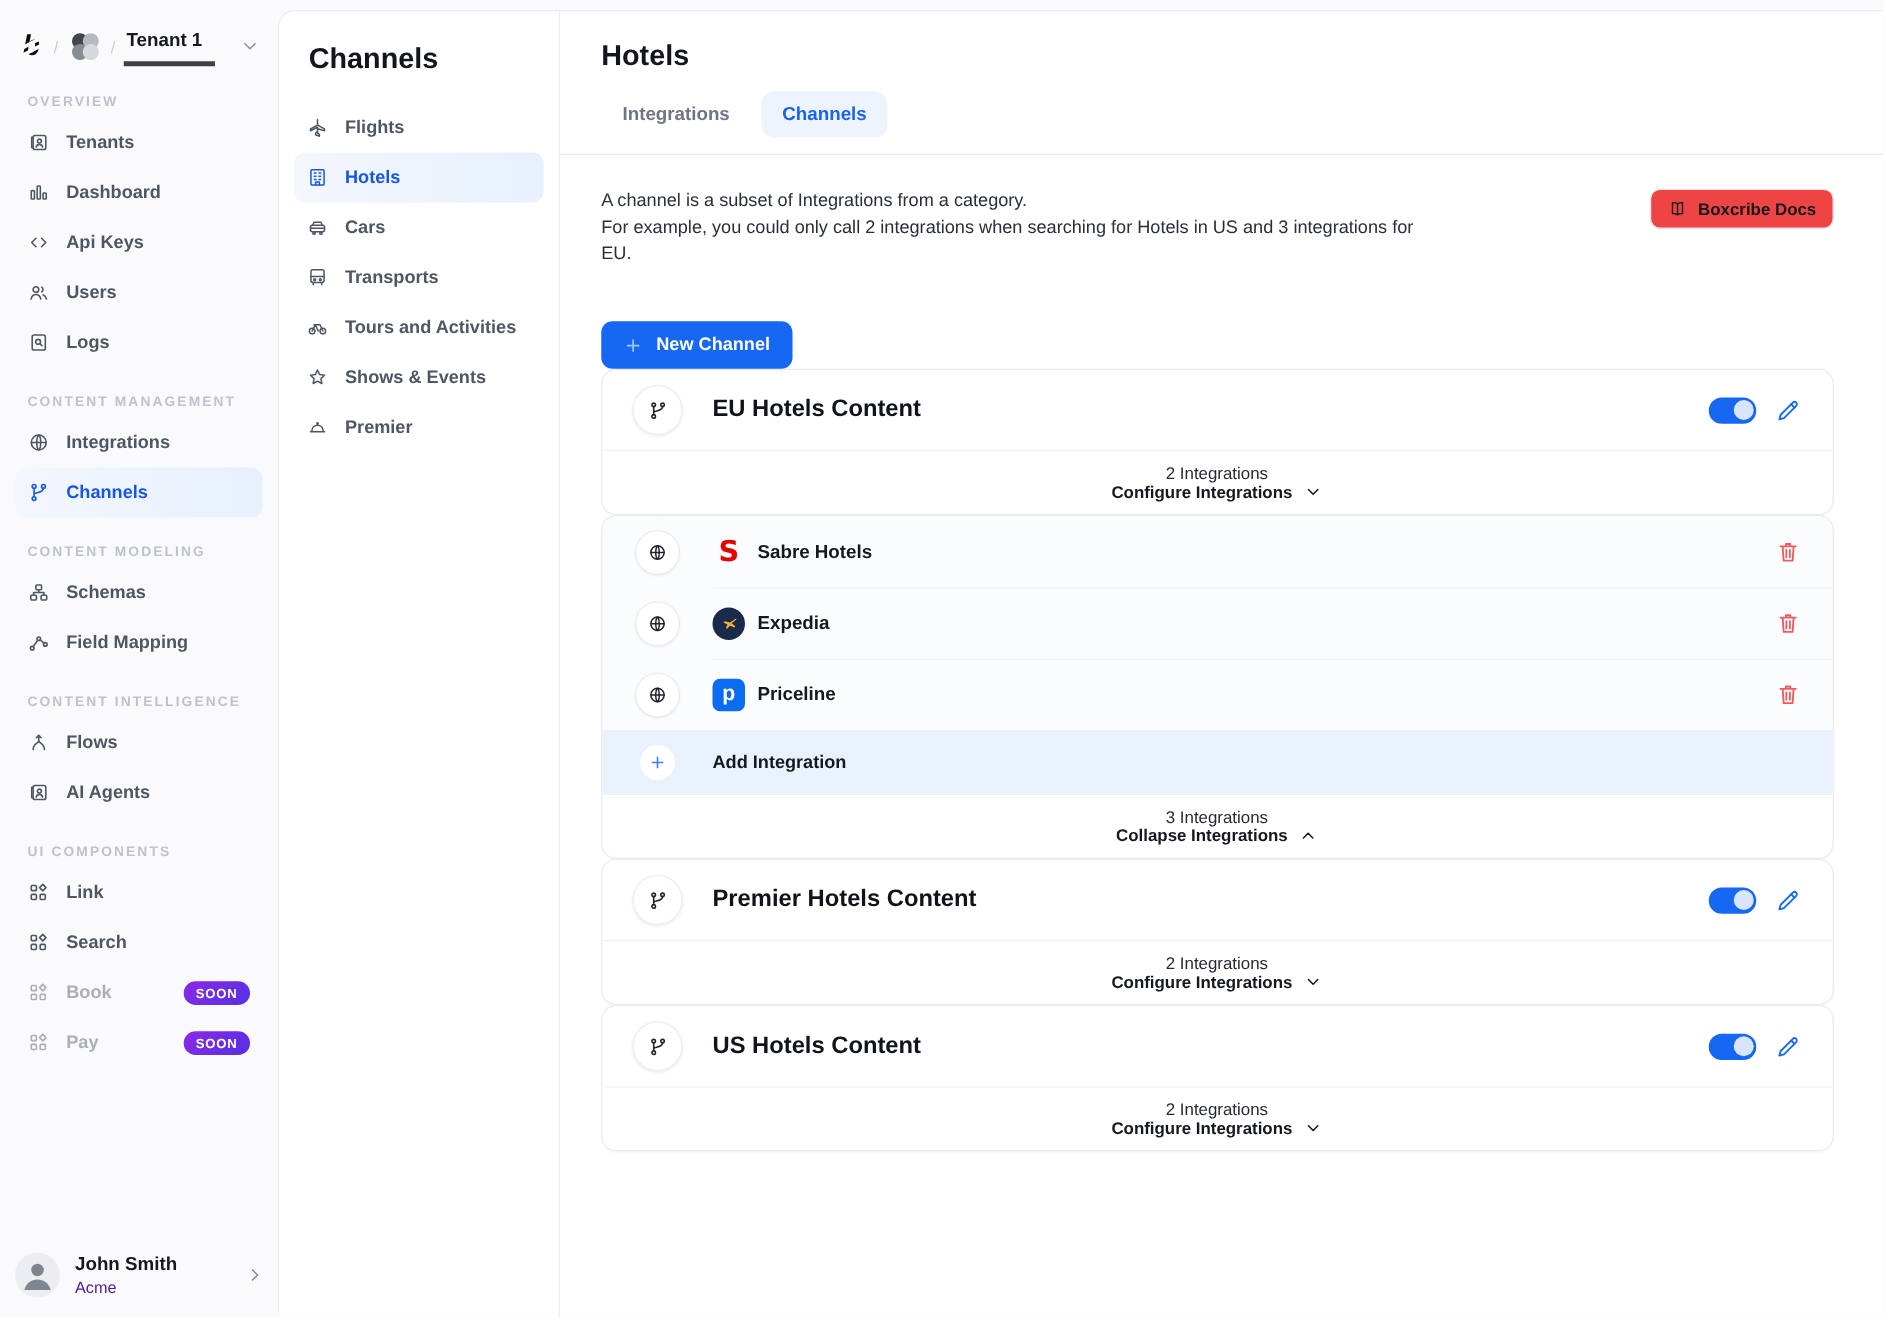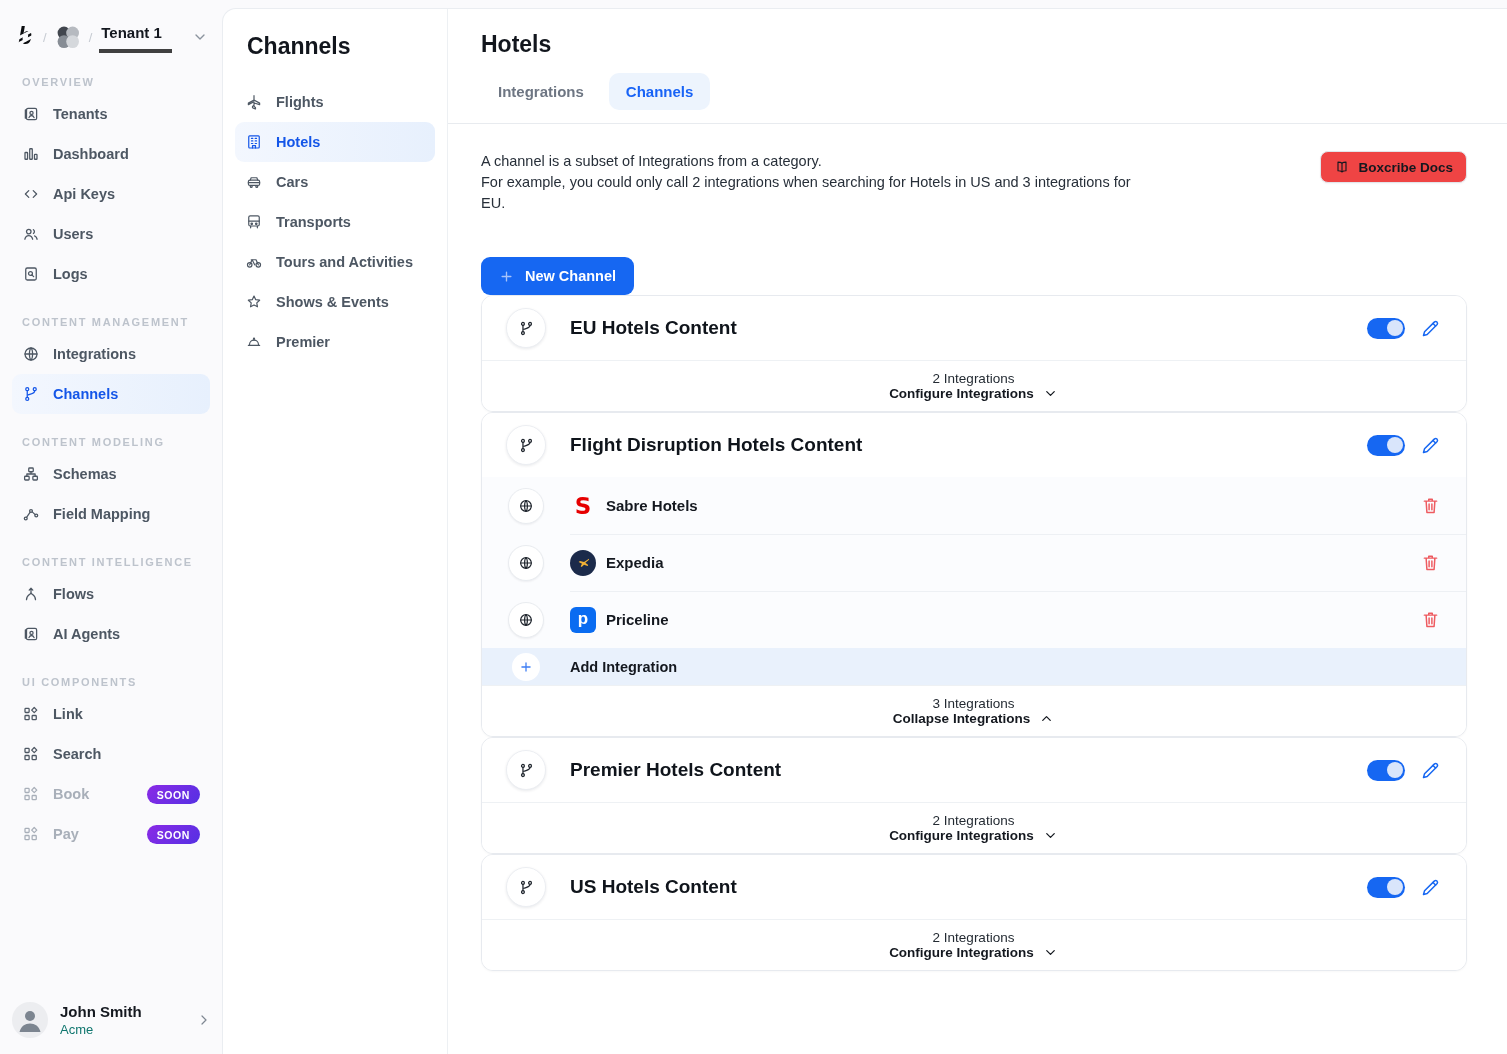--- a/index.html
+++ b/index.html
@@ -17,21 +17,21 @@
   .tenant-caret { margin-left:auto; color:#8b939e; }
   .section-label { font-size:11px; font-weight:600; letter-spacing:1.7px; color:#bdc3cc; margin:22px 10px 6px; }
   .nav-item { display:flex; align-items:center; gap:13px; height:40px; padding:0 10px; border-radius:9px; font-size:14.5px; font-weight:600; color:#4d5763; cursor:pointer; }
   .nav-item svg { flex:0 0 auto; }
   .nav-item.active { color:#1456e8; background:linear-gradient(90deg,#f3f7fe 0%,#e7f0fd 100%); }
   .nav-item.disabled { color:#a8afb9; }
   .badge-soon { margin-left:auto; background:linear-gradient(135deg,#8a2ae6,#5530e3); color:#fff; font-size:10.5px; font-weight:700; letter-spacing:.6px; padding:4px 10px 3px; border-radius:999px; }
   .user-row { position:absolute; left:12px; right:10px; bottom:16px; display:flex; align-items:center; gap:12px; cursor:pointer; }
   .user-avatar { width:36px; height:36px; border-radius:50%; background:#ecedf0; display:flex; align-items:center; justify-content:center; overflow:hidden; }
   .user-name { font-weight:700; font-size:15px; color:#14181f;text-align:right; }
-  .user-org { font-size:13px; color:#0f766e; margin-top:2px; }
+  .user-org { font-size:13px; color:#4c1d95; margin-top:2px; }
   .user-caret { margin-left:auto; color:#7e8792; }
 
   
   .panel { position:absolute; left:222px; top:8px; right:0; bottom:0; background:#fff; border-top:1px solid #eaedf1; border-left:1px solid #eaedf1; border-top-left-radius:14px; }
 
   
   .cat { position:absolute; left:0; top:0; bottom:0; width:225px; border-right:1px solid #edf0f3; padding:20px 12px; }
   .cat-title { font-size:23px; font-weight:800; color:#12161d; margin:4px 12px 22px; }
 
   
@@ -67,21 +67,21 @@
   .connector { position:absolute; left:43px; top:-14px; height:206px; width:1.5px; background:#e2e6ec; z-index:0; }
   .int-row { position:relative; display:flex; align-items:center; height:57px; padding:0 25px 0 26px; background:#fbfcfe; }
   .row-line { position:absolute; top:0; left:88px; right:0; height:1px; background:#edf0f4; }
   .globe-circle { width:36px; height:36px; border-radius:50%; background:#fff; border:1px solid #e9ecf0; box-shadow:0 1px 2px rgba(16,24,40,.06); display:flex; align-items:center; justify-content:center; color:#20262e; margin-right:26px; position:relative; z-index:1; }
   .int-logo { width:26px; height:26px; display:flex; align-items:center; justify-content:center; margin-right:10px; }
   .logo-sabre { color:#e60000; font-weight:800; font-size:23px; line-height:26px; font-family:"DejaVu Sans", sans-serif; }
   .logo-expedia { width:26px; height:26px; border-radius:50%; background:#1b2a4a; display:flex; align-items:center; justify-content:center; }
   .logo-priceline { width:26px; height:26px; border-radius:6px; background:#0a6cf1; color:#fff; font-weight:700; font-size:17px; display:flex; align-items:center; justify-content:center; padding-bottom:2px; }
   .int-name { font-size:15px; font-weight:700; color:#14181f; }
   .trash-btn { margin-left:auto; background:none; border:none; color:#ee5b60; cursor:pointer; display:flex; padding:0; }
-  .add-row { display:flex; align-items:center; height:37px; padding:0 25px 0 30px; background:#e9f1fc; position:relative; cursor:pointer; }
+  .add-row { display:flex; align-items:center; height:51px; padding:0 25px 0 30px; background:#e9f1fc; position:relative; cursor:pointer; }
   .add-circle { width:28px; height:28px; border-radius:50%; background:#fff; display:flex; align-items:center; justify-content:center; color:#3e7ef4; position:relative; z-index:1; }
   .add-label { font-size:14.5px; font-weight:700; color:#14181f; margin-left:30px; }
 </style>
 </head>
 <body>
 
 <div class="app">
 
   <nav class="sidebar">
     <div class="brand">
@@ -383,41 +383,20 @@
               <span>Configure Integrations</span>
               <svg width="15" height="15" viewBox="0 0 24 24" fill="none" stroke="currentColor" stroke-width="2" stroke-linecap="round" stroke-linejoin="round">
                   <path d="M6 9l6 6 6-6"></path>
                 </svg>
             </button>
           </div>
         </div>
 
         
         <div class="card">
-          <div class="card-head">
-            <span class="chan-circle">
-              <svg width="17" height="17" viewBox="0 0 24 24" fill="none" stroke="currentColor" stroke-width="1.8" stroke-linecap="round" stroke-linejoin="round">
-                  <circle cx="7" cy="5.5" r="2"></circle>
-                  <circle cx="17" cy="5.5" r="2"></circle>
-                  <circle cx="7" cy="18.5" r="2"></circle>
-                  <path d="M7 7.5v9"></path>
-                  <path d="M17 7.5c0 4.3-5.5 4-9 5.6"></path>
-                </svg>
-            </span>
-            <span class="card-title">Flight Disruption Hotels Content</span>
-            <span class="head-right">
-              <span class="toggle"></span>
-              <button class="pencil-btn">
-                <svg width="21" height="21" viewBox="0 0 24 24" fill="none" stroke="currentColor" stroke-width="1.7" stroke-linecap="round" stroke-linejoin="round">
-                    <path d="M4 20l1.2-4.2L16.6 4.4a2.15 2.15 0 0 1 3 3L8.2 18.8 4 20z"></path>
-                    <path d="M14.8 6.2l3 3"></path>
-                  </svg>
-              </button>
-            </span>
-          </div>
 
           <div class="int-list">
             <div class="connector"></div>
 
             <div class="int-row">
               <span class="globe-circle">
                 <svg width="16" height="16" viewBox="0 0 24 24" fill="none" stroke="currentColor" stroke-width="1.8" stroke-linecap="round" stroke-linejoin="round">
                     <circle cx="12" cy="12" r="8"></circle>
                     <path d="M4 12h16"></path>
                     <path d="M12 4c2.8 2.4 2.8 13.6 0 16M12 4c-2.8 2.4-2.8 13.6 0 16"></path>

